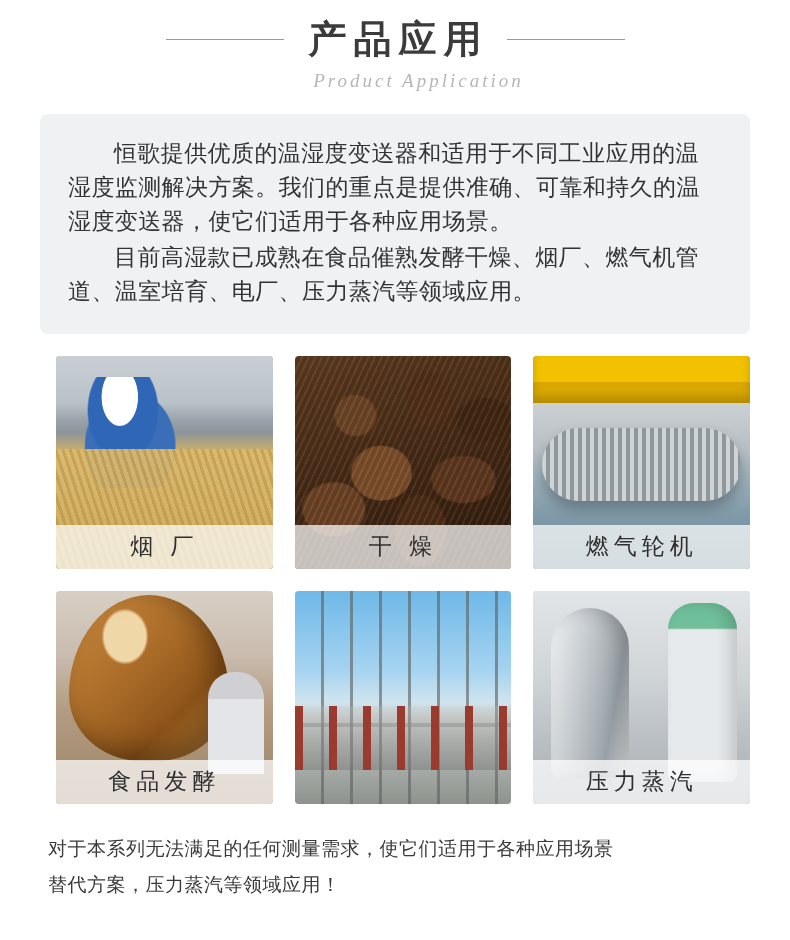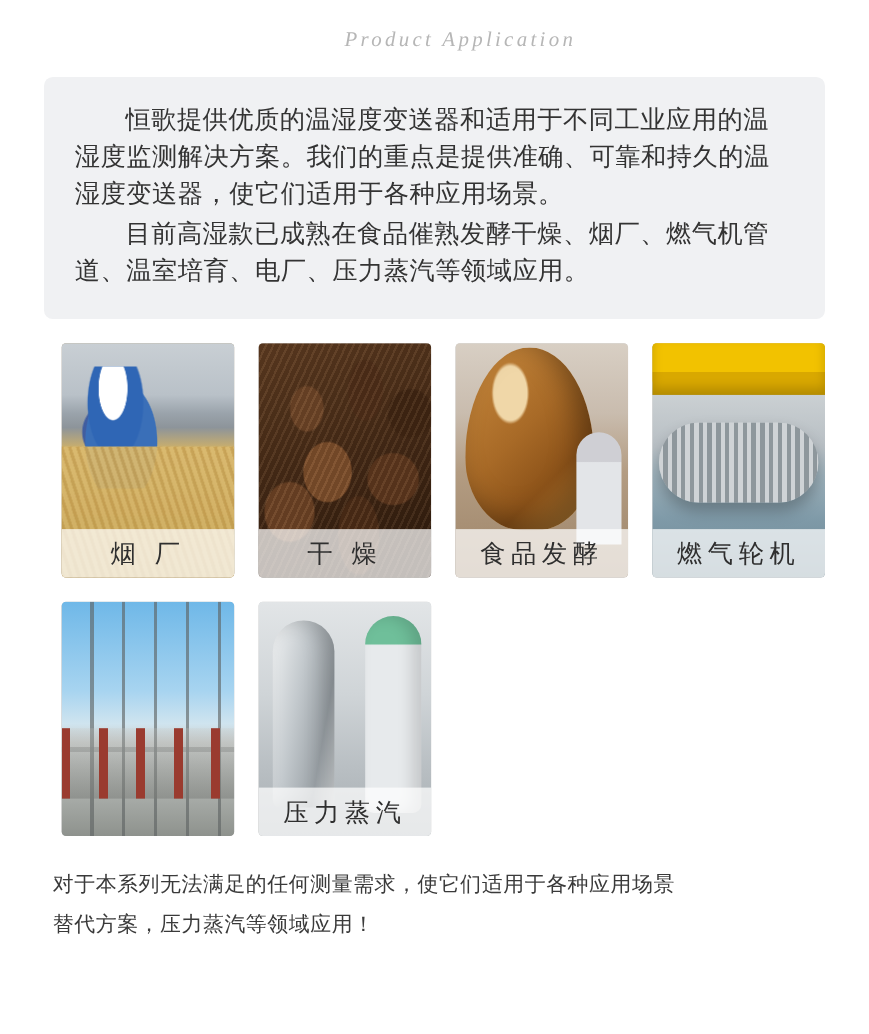--- a/index.html
+++ b/index.html
@@ -75,21 +75,21 @@
     font-family: "DejaVu Sans", "Liberation Sans", sans-serif;
   }
   .desc-p + .desc-p {
     margin-top: 2px;
   }
 
   
   .gallery {
     margin: 22px 40px 0 56px;
     display: grid;
-    grid-template-columns: repeat(4, 1fr);
+    grid-template-columns: repeat(3, 1fr);
     gap: 22px 22px;
   }
   .card {
     position: relative;
     height: 213px;
     border-radius: 4px;
     overflow: hidden;
     background: #cfcfcf;
   }
   .card .photo {
@@ -265,20 +265,25 @@
     letter-spacing: 0.5px;
     font-family: "DejaVu Sans", "Liberation Sans", sans-serif;
   }
 </style>
 </head>
 <body>
 
 <div class="page">
 
   <div class="header">
+    <div class="title-row">
+      <span class="title-line"></span>
+      <span class="main-title">产品应用</span>
+      <span class="title-line"></span>
+    </div>
     <div class="sub-title">Product Application</div>
   </div>
 
   <div class="desc-panel">
     <p class="desc-p">恒歌提供优质的温湿度变送器和适用于不同工业应用的温湿度监测解决方案。我们的重点是提供准确、可靠和持久的温湿度变送器，使它们适用于各种应用场景。</p>
     <p class="desc-p">目前高湿款已成熟在食品催熟发酵干燥、烟厂、燃气机管道、温室培育、电厂、压力蒸汽等领域应用。</p>
   </div>
 
   <div class="gallery">
 
@@ -286,27 +291,27 @@
       <div class="photo ph-tobacco"></div>
       <div class="card-caption">烟 厂</div>
     </div>
 
     <div class="card">
       <div class="photo ph-coffee"></div>
       <div class="card-caption">干 燥</div>
     </div>
 
     <div class="card">
+      <div class="photo ph-turbine"></div>
+      <div class="card-caption">燃气轮机</div>
+    </div>
+
+    <div class="card">
       <div class="photo ph-ferment"></div>
       <div class="card-caption">食品发酵</div>
-    </div>
-
-    <div class="card">
-      <div class="photo ph-turbine"></div>
-      <div class="card-caption">燃气轮机</div>
     </div>
 
     <div class="card">
       <div class="photo ph-power"></div>
     </div>
 
     <div class="card">
       <div class="photo ph-steam"></div>
       <div class="card-caption">压力蒸汽</div>
     </div>

